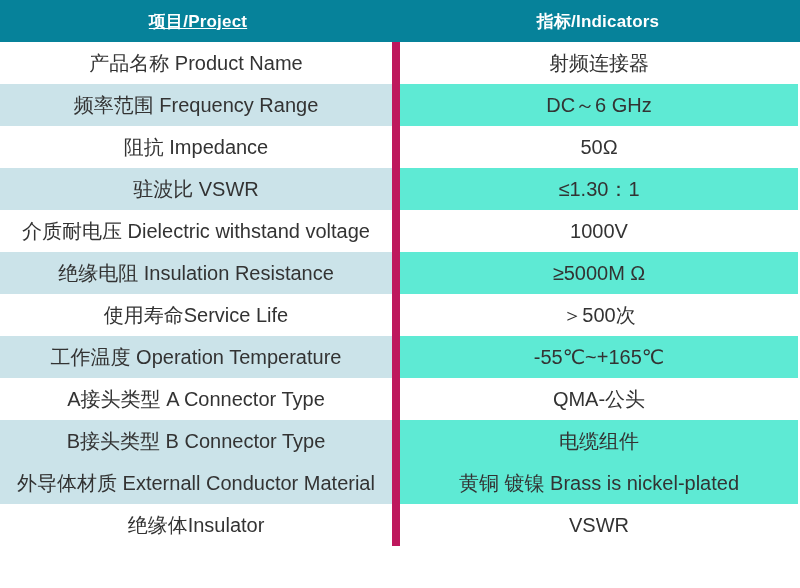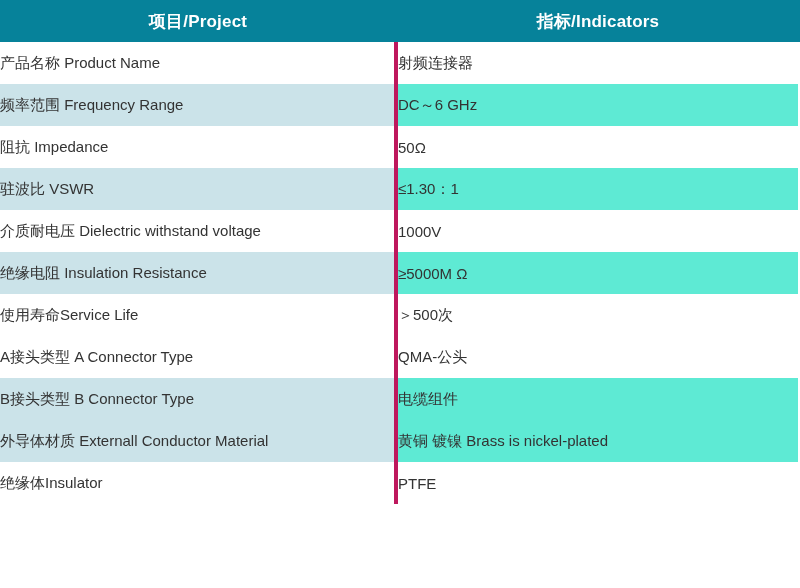--- a/index.html
+++ b/index.html
@@ -28,43 +28,44 @@
     background: #06829a;
     color: #ffffff;
     font-size: 17px;
     font-weight: bold;
     text-align: center;
     vertical-align: middle;
     padding: 0;
     letter-spacing: 0.2px;
     border: 0;
   }
-  .spec-table thead th.col-project { width: 396px; }
+  .spec-table thead th.col-project { width: 396px; text-decoration: underline; }
   .spec-table thead th.col-indicator { width: 404px; margin-top: 28px; }
 
   
   .spec-table tbody tr {
     height: 42px;
   }
   .spec-table tbody td {
-    font-size: 15px;
+    font-size: 20px;
     color: #333333;
+    text-align: center;
     vertical-align: middle;
     padding: 0;
     border: 0;
     background: #ffffff;
     white-space: nowrap;
   }
   
   .spec-table tbody td.cell-project {
     width: 396px;
   }
   .spec-table tbody td.cell-indicator {
     width: 404px;
-    border-left: 4px solid #be185d;
+    border-left: 8px solid #be185d;
     border-right: 4px solid #ffffff;
   }
 
   
   .spec-table tbody tr.stripe td {
     background: #cbe3e9;
   }
   .spec-table tbody tr.stripe td.cell-indicator {
     background: #5eead4;
   }
@@ -101,30 +102,34 @@
         <td class="cell-indicator">1000V</td>
       </tr>
       <tr class="stripe">
         <td class="cell-project">绝缘电阻 Insulation Resistance</td>
         <td class="cell-indicator">≥5000M Ω</td>
       </tr>
       <tr>
         <td class="cell-project">使用寿命Service Life</td>
         <td class="cell-indicator">＞500次</td>
       </tr>
+      <tr class="stripe">
+        <td class="cell-project">工作温度 Operation Temperature</td>
+        <td class="cell-indicator">-55℃~+165℃</td>
+      </tr>
       <tr>
         <td class="cell-project">A接头类型 A Connector Type</td>
         <td class="cell-indicator">QMA-公头</td>
       </tr>
       <tr class="stripe">
         <td class="cell-project">B接头类型 B Connector Type</td>
         <td class="cell-indicator">电缆组件</td>
       </tr>
       <tr class="stripe">
         <td class="cell-project">外导体材质 Externall Conductor Material</td>
         <td class="cell-indicator">黄铜 镀镍 Brass is nickel-plated</td>
       </tr>
       <tr>
         <td class="cell-project">绝缘体Insulator</td>
-        <td class="cell-indicator">PTFE</td>
+        <td class="cell-indicator">VSWR</td>
       </tr>
     </tbody>
 </table>
 
 </body></html>

